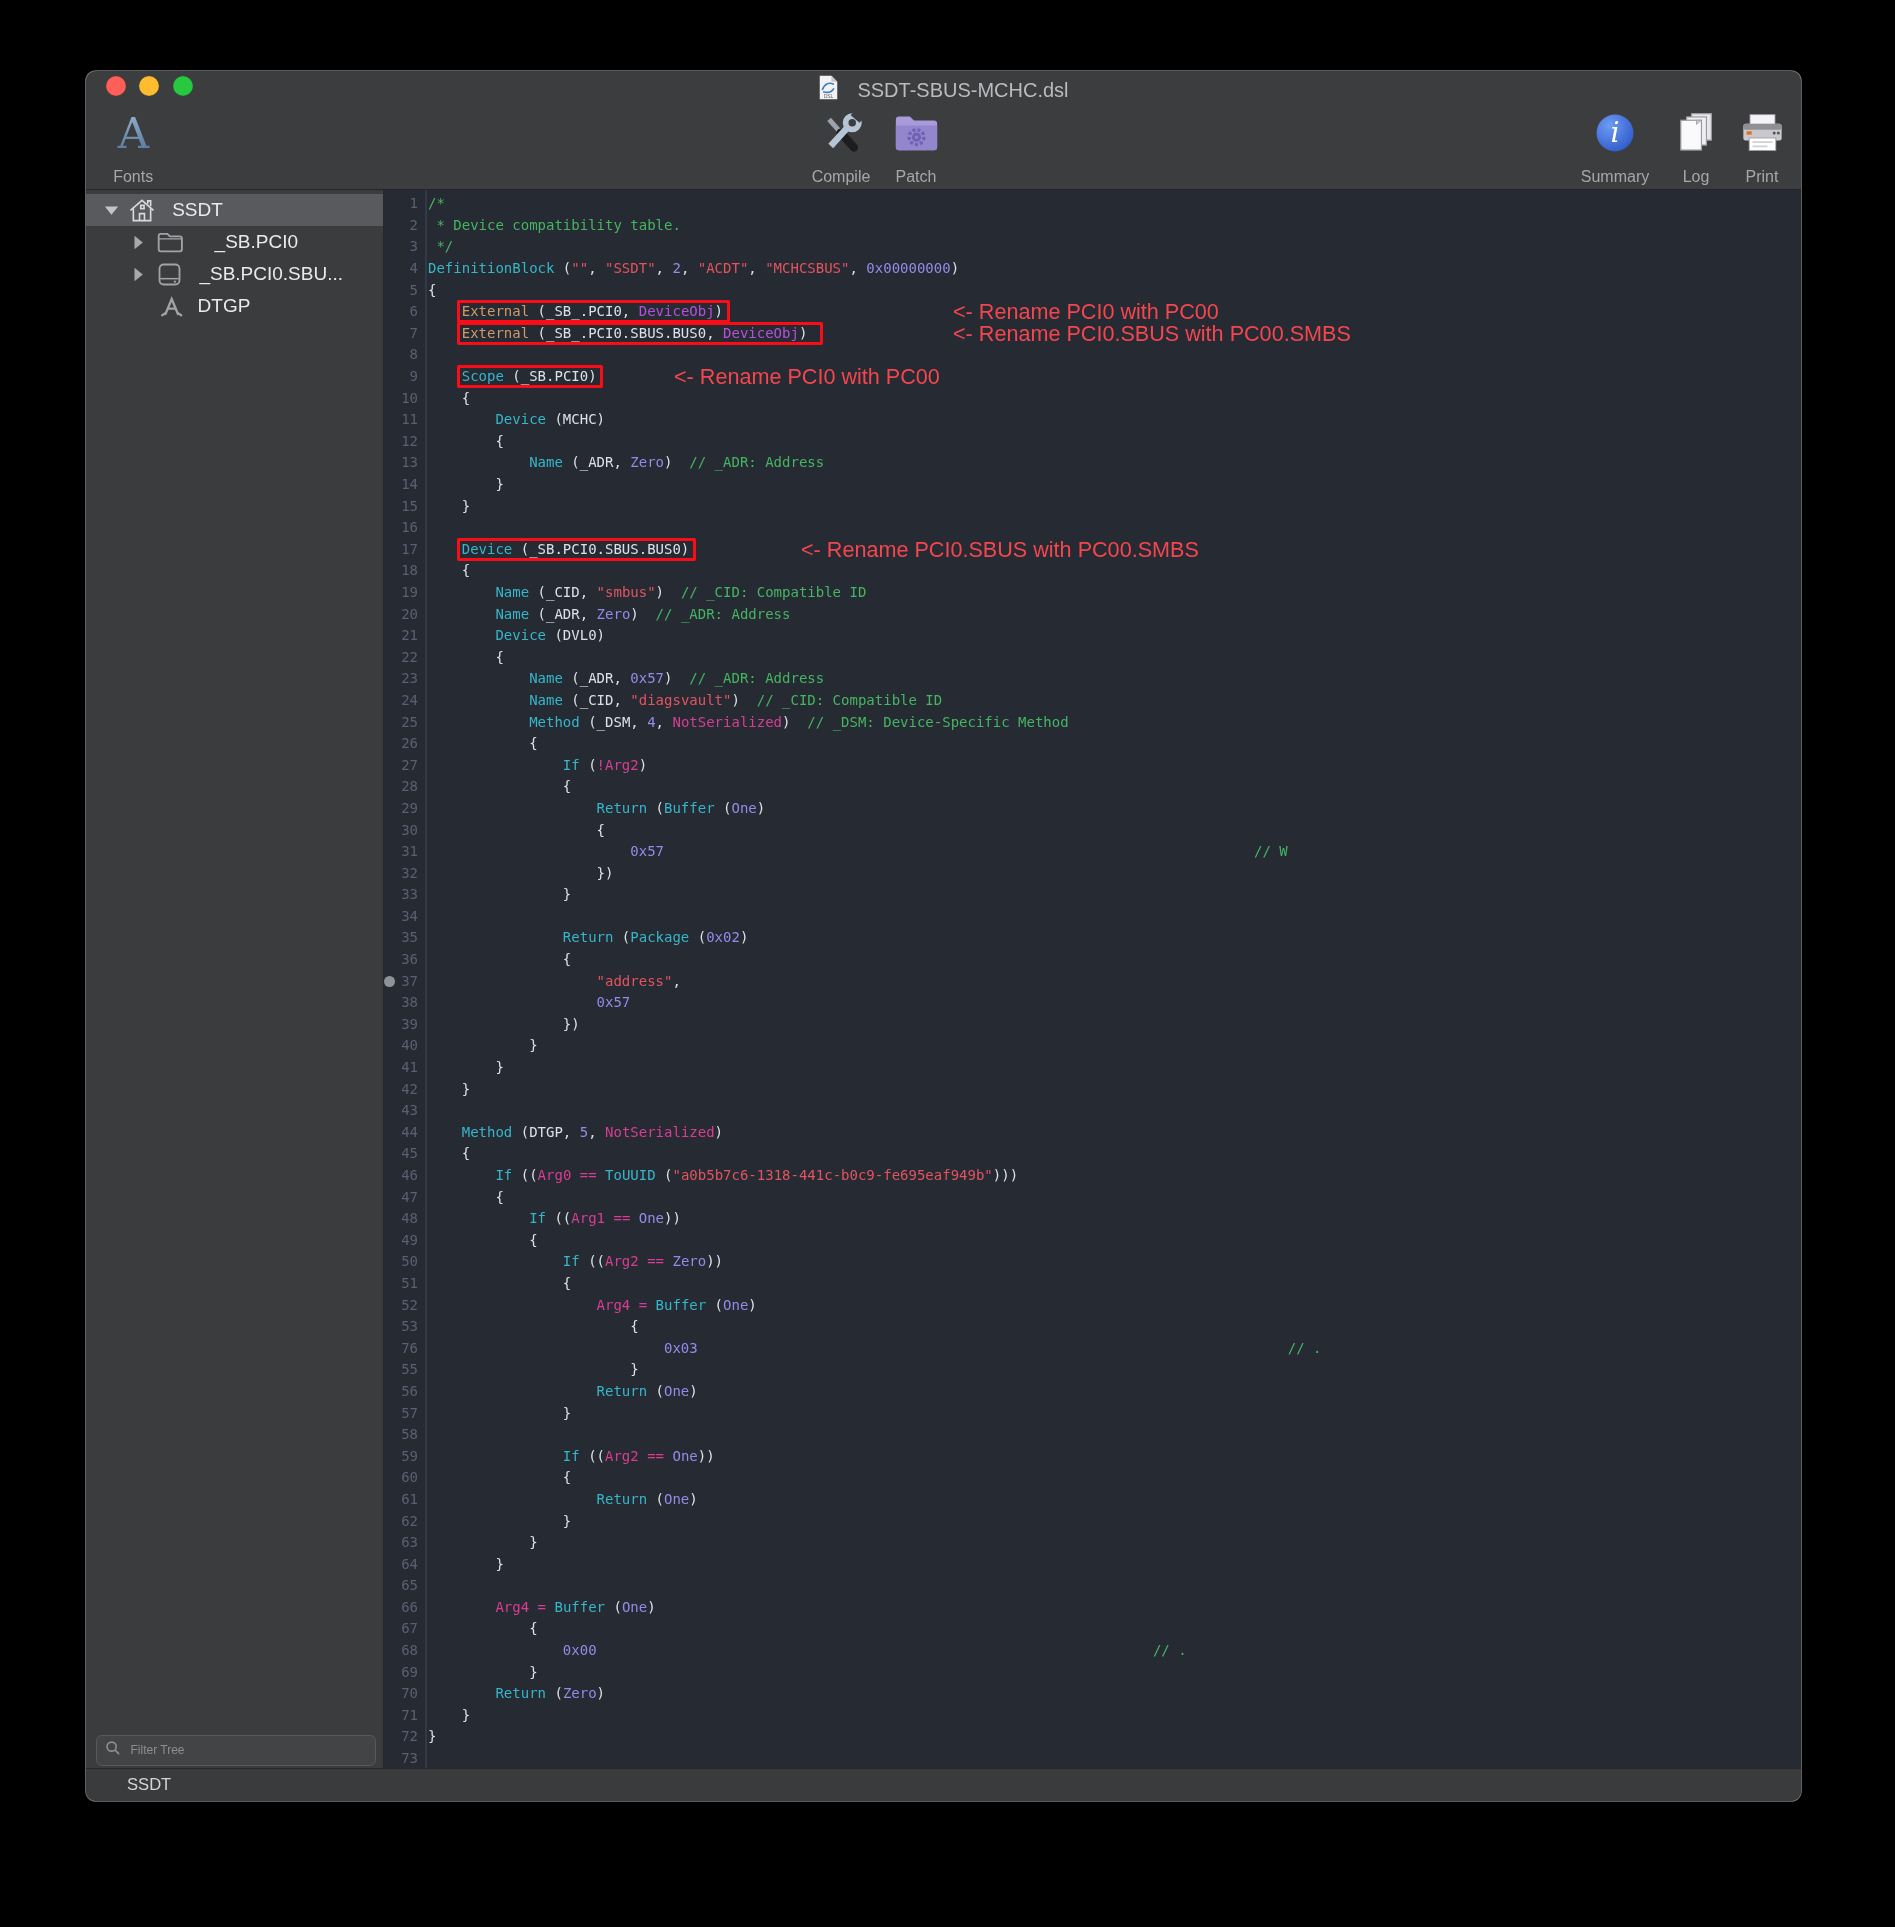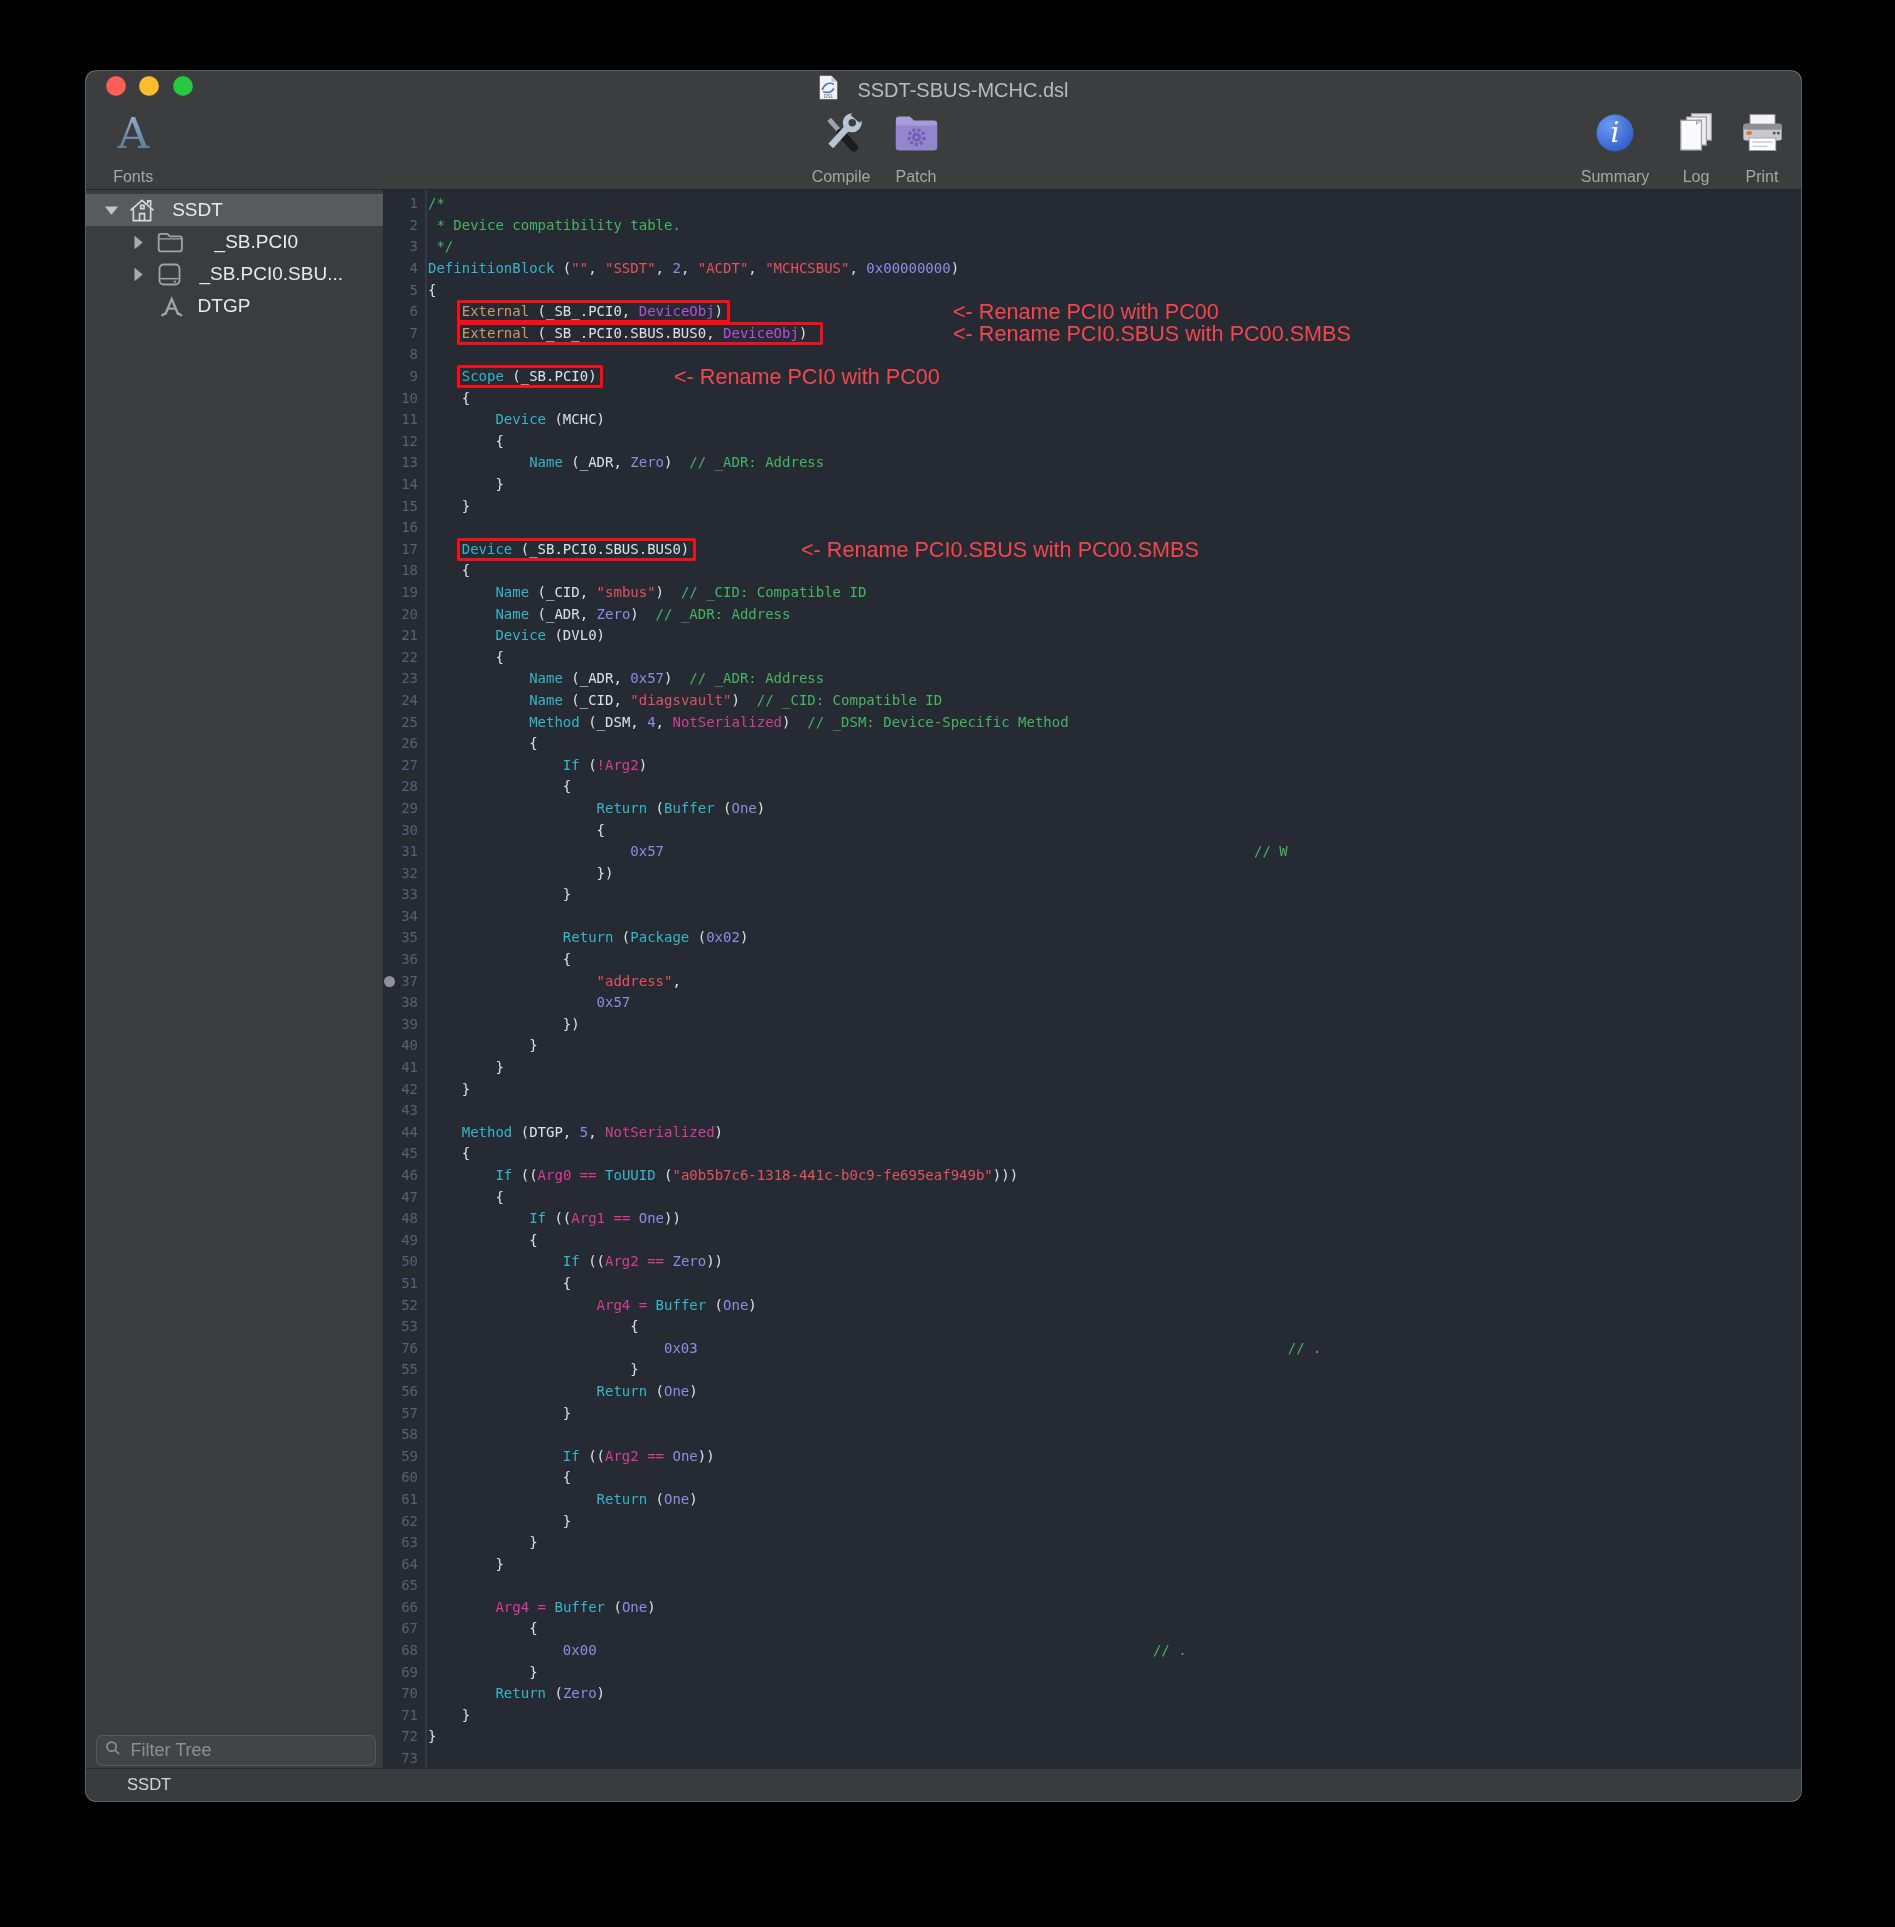--- a/index.html
+++ b/index.html
@@ -40,21 +40,21 @@
   .tree-row.selected{background:#595a5e;}
   .disc{width:15px;display:flex;flex:none;}
   .t-ico{display:flex;flex:none;}
   .filter{
     position:absolute;left:10px;bottom:2.5px;width:280px;height:31px;box-sizing:border-box;
     background:#434446;border:0.8px solid #58585b;border-radius:5.8px;
     display:flex;align-items:center;padding:0 8.3px;gap:6.6px;
   }
   .filter input{
     flex:1;background:transparent;border:none;outline:none;color:#d8d8da;
-    font-size:18px;font-family:"Liberation Sans",sans-serif;
+    font-size:12px;font-family:"Liberation Sans",sans-serif;
   }
   .filter input::placeholder{color:#8d8e92;}
   
   .editor{
     flex:1;background:var(--editor-bg,#262a33);position:relative;overflow:hidden;
     font-family:"DejaVu Sans Mono", monospace;font-size:14px;line-height:21.6px;
     padding-top:3.3px;box-sizing:border-box;
   }
   .gutter-sep{position:absolute;left:41px;top:0;bottom:0;width:1.7px;background:#343949;}
   .line{display:flex;height:21.6px;white-space:pre;}

